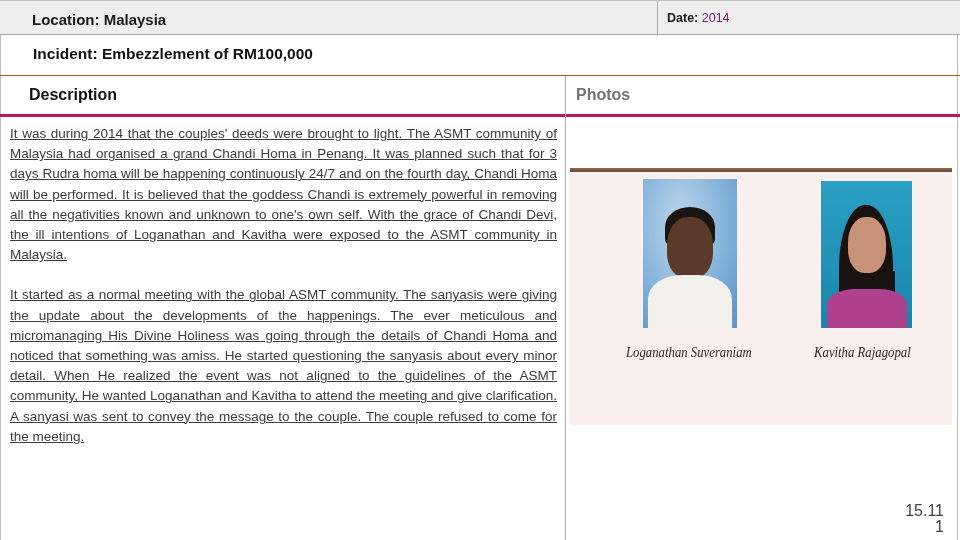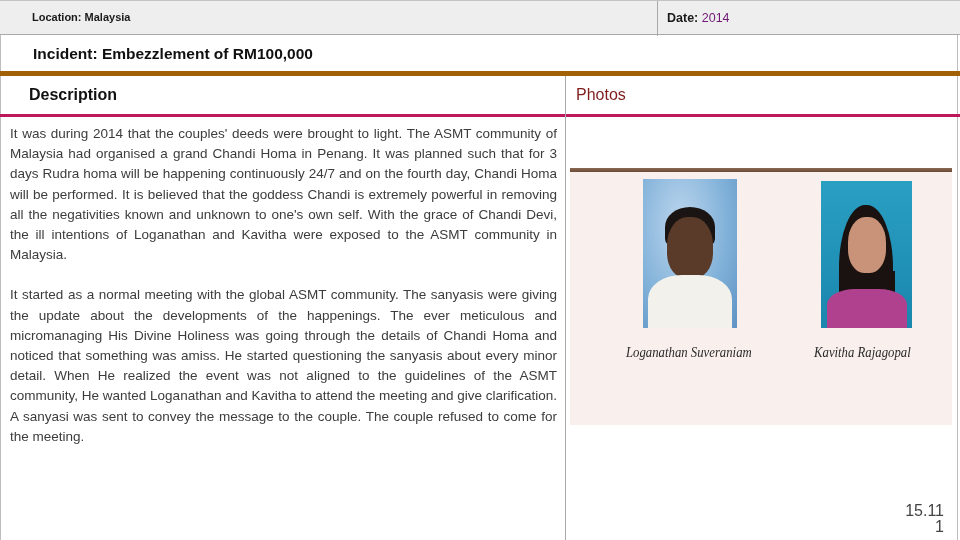--- a/index.html
+++ b/index.html
@@ -4,36 +4,36 @@
 <style>
   html, body { margin: 0; padding: 0; }
   body {
     width: 960px; height: 540px; overflow: hidden; position: relative;
     background: #ffffff; font-family: "Liberation Sans", sans-serif; color: #222;
   }
   .frame { position: absolute; left: 0; top: 0; width: 958px; height: 540px;
     border-left: 1px solid #bdbdbd; border-right: 1px solid #bdbdbd; box-sizing: border-box; }
   .row-top { position: absolute; left: 0; top: 0; width: 960px; height: 35px;
     background: #eeeeee; border-top: 1px solid #c4c4c4; border-bottom: 1px solid #a9a9a9; box-sizing: border-box; }
-  .loc { position: absolute; left: 32px; top: 10px; font-size: 11px; font-weight: bold; color: #1a1a1a; }
+  .loc { position: absolute; left: 32px; top: 10px; font-size: 15px; font-weight: bold; color: #1a1a1a; }
   .vdiv-top { position: absolute; left: 657px; top: 0; width: 1px; height: 35px; background: #a9a9a9; }
   .date { position: absolute; left: 667px; top: 10px; font-size: 12.5px; color: #1a1a1a; }
   .date b { font-weight: bold; }
   .date span.v { font-weight: normal; color: #701a75; }
   .row-inc { position: absolute; left: 0; top: 35px; width: 960px; height: 41px;
-    border-bottom: 5px solid #a16207; box-sizing: border-box; }
+    border-bottom: 1px solid #a16207; box-sizing: border-box; }
   .inc { position: absolute; left: 33px; top: 10px; font-size: 15.5px; font-weight: bold; color: #111; }
   .row-head { position: absolute; left: 0; top: 76px; width: 960px; height: 41px;
     border-bottom: 3px solid #be185d; box-sizing: border-box; }
   .h-desc { position: absolute; left: 29px; top: 10px; font-size: 16px; font-weight: bold; color: #111; }
-  .h-photo { position: absolute; left: 576px; top: 10px; font-size: 16px; font-weight: normal; color: #7f1d1d; }
+  .h-photo { position: absolute; left: 576px; top: 10px; font-size: 16px; font-weight: bold; color: #737373; }
   .vdiv-main { position: absolute; left: 565px; top: 76px; width: 1px; height: 464px; background: #a9a9a9; }
   .desc { position: absolute; left: 10px; top: 124px; width: 547px; font-size: 13.5px; line-height: 20.2px;
     color: #3c3c3c; text-align: justify; }
-  .desc p { margin: 0 0 20px 0; }
+  .desc p { margin: 0 0 20px 0; text-decoration: underline; }
   .photo-panel { position: absolute; left: 570px; top: 168px; width: 382px; height: 257px;
     background: #f9efec; }
   .photo-bar { position: absolute; left: 0; top: 0; width: 382px; height: 4px;
     background: linear-gradient(#8a6a52, #6a4a36); }
   .person { position: absolute; top: 11px; }
   .portrait { position: relative; overflow: hidden; }
   .p1 { left: 73px; }
   .p1 .portrait { width: 94px; height: 149px;
     background: radial-gradient(ellipse at 40% 30%, #bcd6ee 0%, #7fb0d8 60%, #5e93c4 100%); }
   .p2 { left: 251px; }

